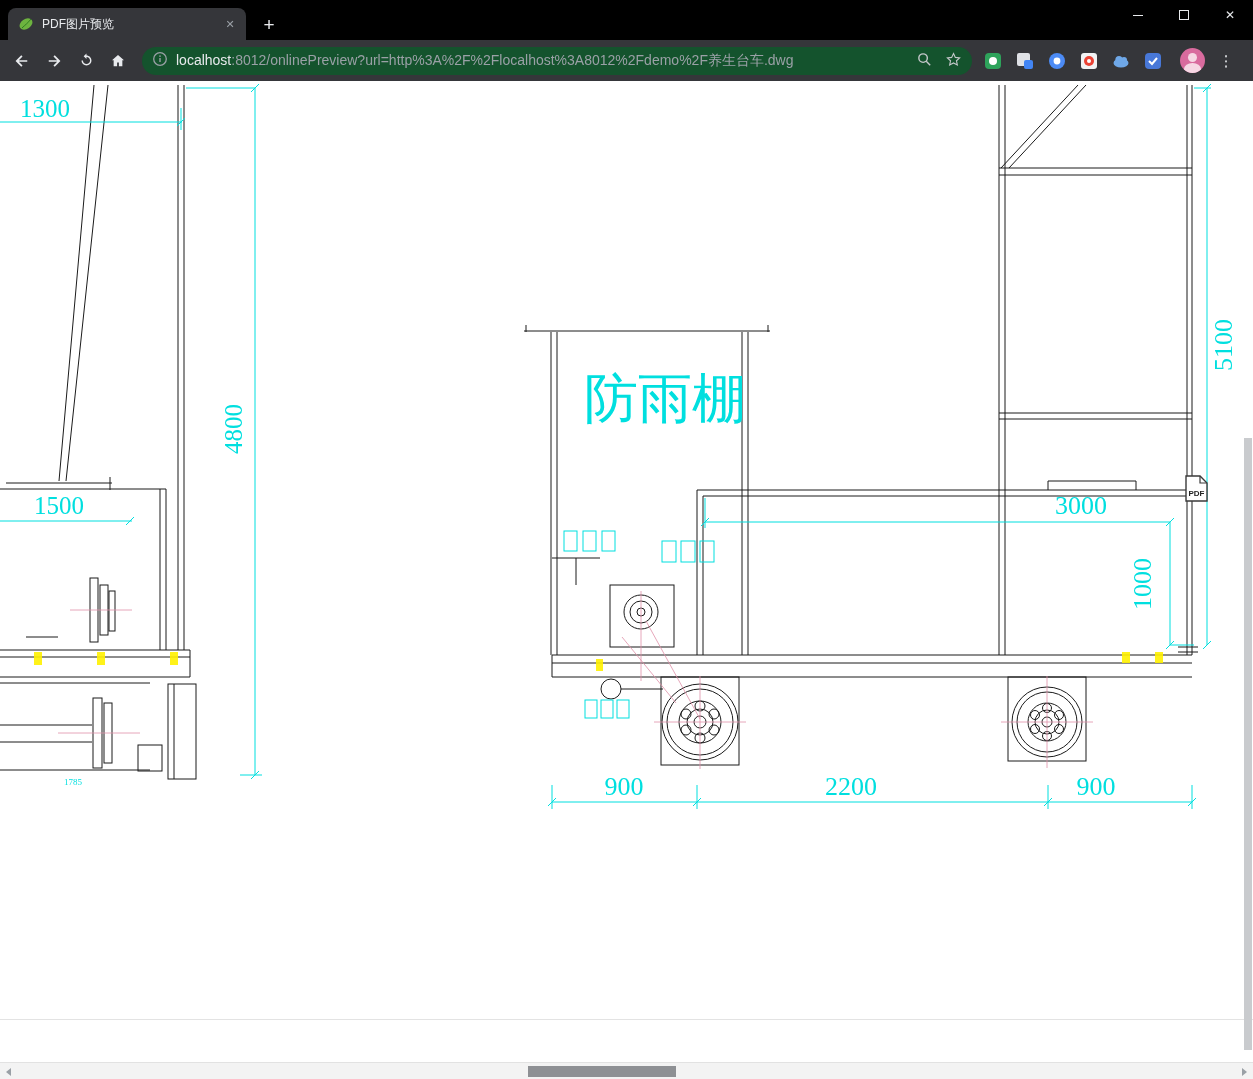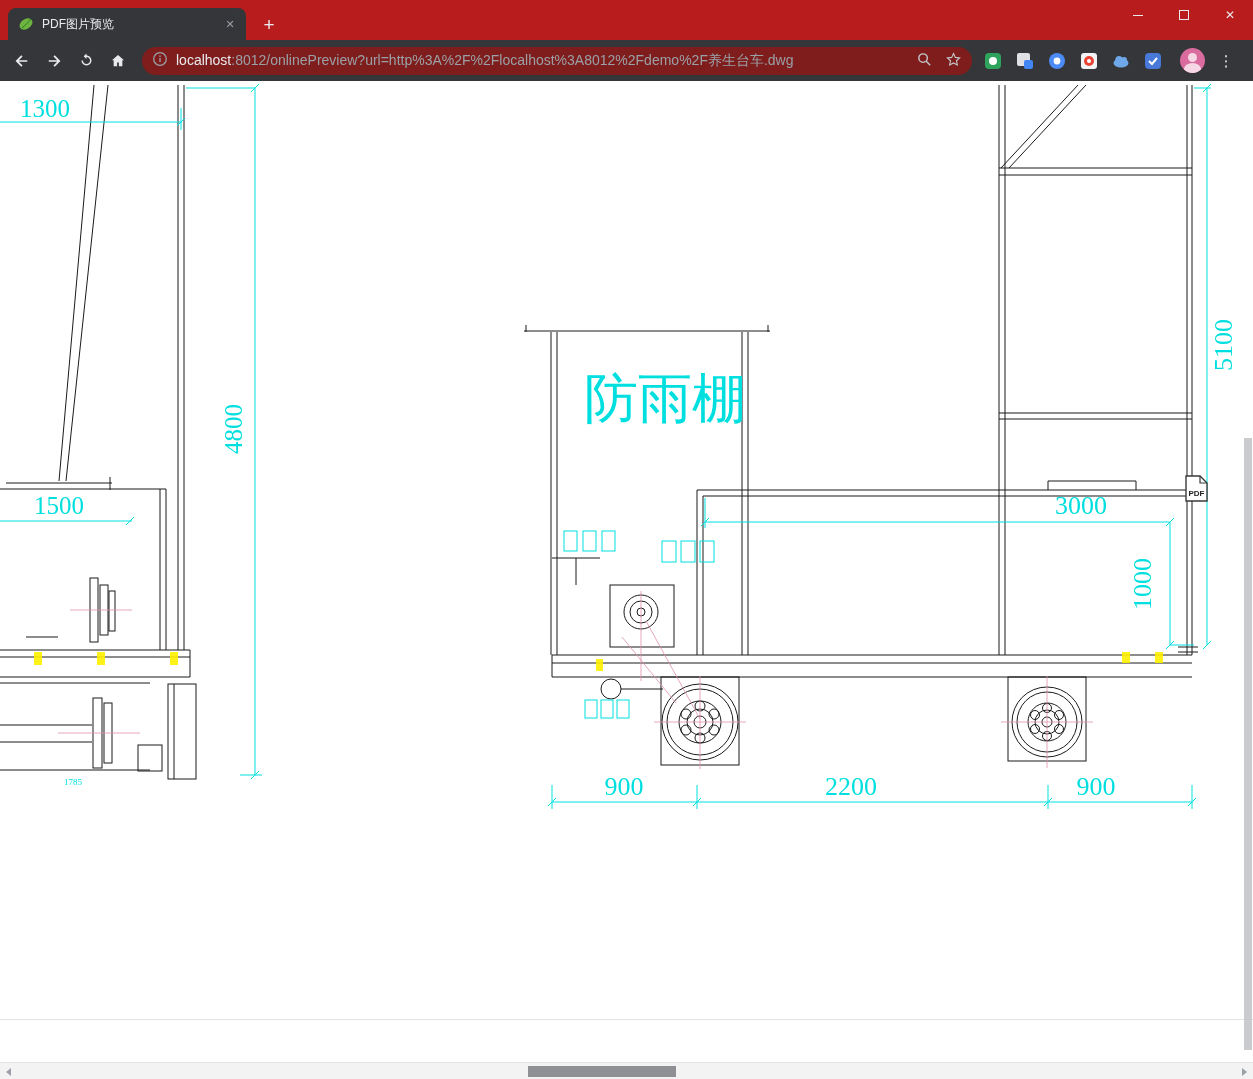--- a/index.html
+++ b/index.html
@@ -3,21 +3,21 @@
 <meta charset="utf-8">
 <style>
   * { box-sizing: border-box; }
   html,body { margin:0; padding:0; }
   body {
     width:1253px; height:1079px; overflow:hidden; position:relative;
     background:#ffffff; font-family:"Liberation Sans", sans-serif;
   }
 
   
-  .titlebar { position:absolute; top:0; left:0; width:1253px; height:40px; background:#b91c1c; }
+  .titlebar { position:absolute; top:0; left:0; width:1253px; height:40px; background:#000000; }
   .tab {
     position:absolute; left:8px; top:8px; width:238px; height:32px;
     background:#35363A; border-radius:8px 8px 0 0;
     display:flex; align-items:center; padding:0 8px 0 10px;
     color:#E8EAED; font-size:12px;
   }
   .tab-favicon { width:16px; height:16px; margin-right:8px; flex:0 0 auto; }
   .tab-title { flex:1; white-space:nowrap; overflow:hidden; }
   .tab-close { width:16px; height:16px; line-height:16px; text-align:center; color:#9AA0A6; font-size:11px; border-radius:50%; cursor:default; }
   .new-tab {
@@ -29,21 +29,21 @@
   .min-shape { width:10px; height:1px; background:#E8EAED; display:block; }
   .max-shape { width:10px; height:10px; border:1px solid #E8EAED; display:block; }
 
   .navbar {
     position:absolute; top:40px; left:0; width:1253px; height:41px;
     background:#35363A; display:flex; align-items:center; padding-left:6px;
   }
   .nav-btn { width:32px; height:32px; flex:0 0 auto; display:flex; align-items:center; justify-content:center; border-radius:50%; }
   .omnibox {
     margin-left:8px; width:830px; height:28px; flex:0 0 auto;
-    background:#7f1d1d; border-radius:14px;
+    background:#14532d; border-radius:14px;
     display:flex; align-items:center; padding:0 10px;
     color:#9AA0A6; font-size:14px;
   }
   .omnibox .info-ic { margin-right:8px; flex:0 0 auto; }
   .url-text { flex:1; white-space:nowrap; overflow:hidden; }
   .url-text .host { color:#E8EAED; }
   .omni-ic { flex:0 0 auto; margin-left:12px; }
   .ext-row { display:flex; align-items:center; margin-left:12px; gap:14px; }
   .xic { width:18px; height:18px; flex:0 0 auto; position:relative; }
   .avatar { margin-left:18px; width:25px; height:25px; border-radius:50%; background:#D96B9E; position:relative; overflow:hidden; flex:0 0 auto; }

